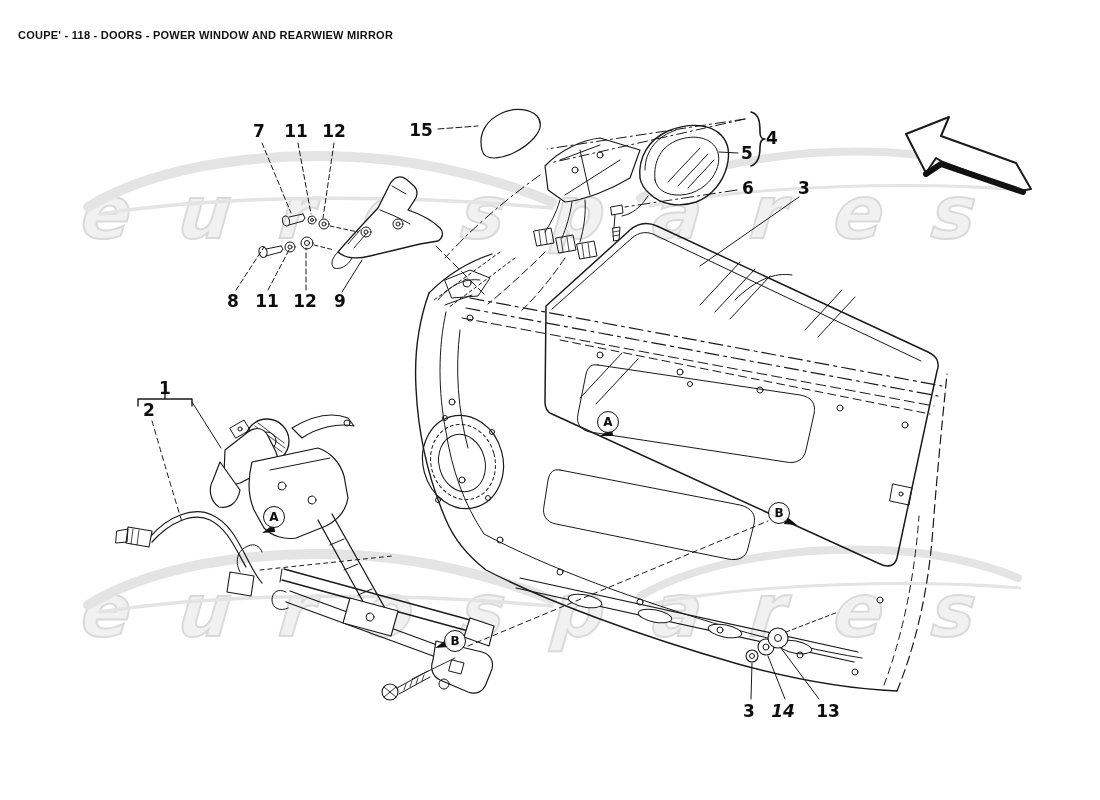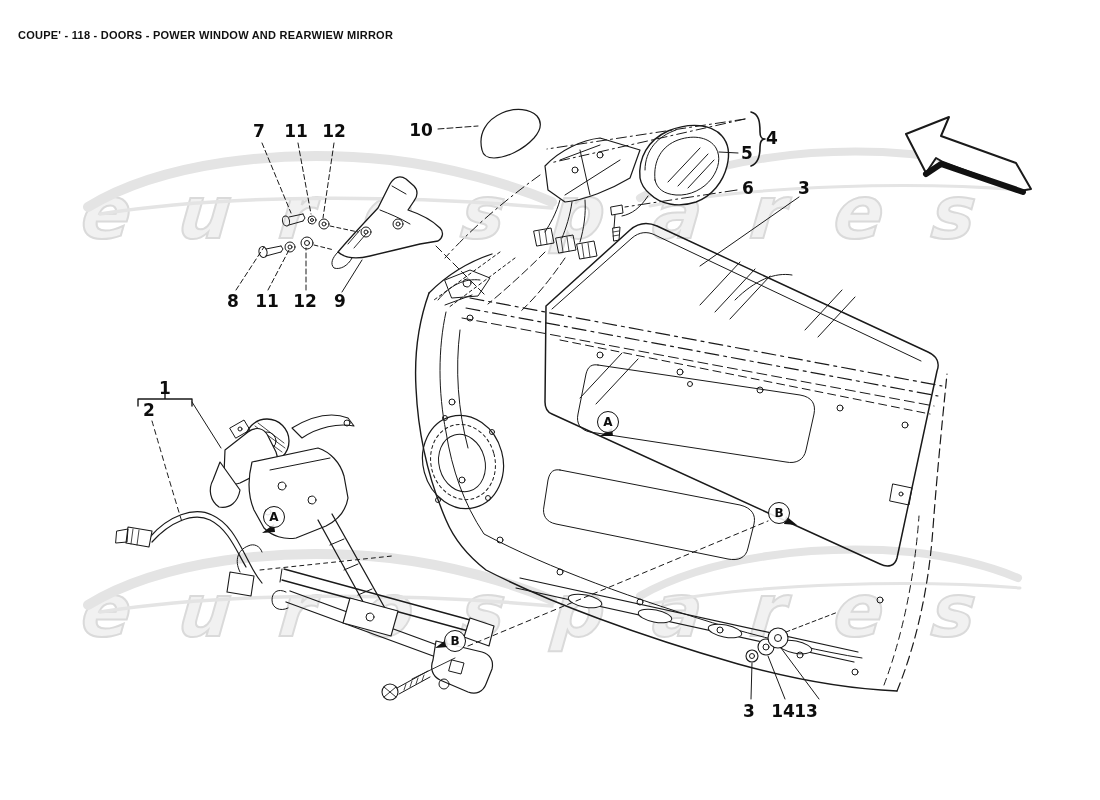--- a/index.html
+++ b/index.html
@@ -334,34 +334,34 @@
         <polygon points="435,648 447,639 448,647"></polygon>
         <polygon points="797,525 786,516 784,524"></polygon>
       </g>
     </g>
   </svg>
 
   <div id="callouts-layer">
       <span class="callout" style="left: 259px; top: 131px;">7</span>
       <span class="callout" style="left: 296px; top: 131px;">11</span>
       <span class="callout" style="left: 334px; top: 131px;">12</span>
-      <span class="callout" style="left: 421px; top: 130px;">10</span>
+      <span class="callout" style="left: 421px; top: 130px;">15</span>
       <span class="callout" style="left: 772px; top: 138px;">4</span>
       <span class="callout" style="left: 747px; top: 153px;">5</span>
       <span class="callout" style="left: 748px; top: 188px;">6</span>
       <span class="callout" style="left: 804px; top: 188px;">3</span>
       <span class="callout" style="left: 233px; top: 301px;">8</span>
       <span class="callout" style="left: 267px; top: 301px;">11</span>
       <span class="callout" style="left: 305px; top: 301px;">12</span>
       <span class="callout" style="left: 340px; top: 301px;">9</span>
       <span class="callout" style="left: 165px; top: 388px;">1</span>
       <span class="callout" style="left: 149px; top: 410px;">2</span>
       <span class="callout" style="left: 749px; top: 711px;">3</span>
-      <span class="callout" style="left: 783px; top: 711px;">14</span>
-      <span class="callout" style="left: 806px; top: 711px;">13</span>
+      <span class="callout" style="left: 783px; top: 711px; font-style: italic;">14</span>
+      <span class="callout" style="left: 828px; top: 711px;">13</span>
     </div>
   <div id="markers-layer">
       <span class="marker" style="left: 274px; top: 517px;">A</span>
       <span class="marker" style="left: 608px; top: 422px;">A</span>
       <span class="marker" style="left: 455px; top: 641px;">B</span>
       <span class="marker" style="left: 779px; top: 513px;">B</span>
     </div>
 </div>
 
 </body></html>

